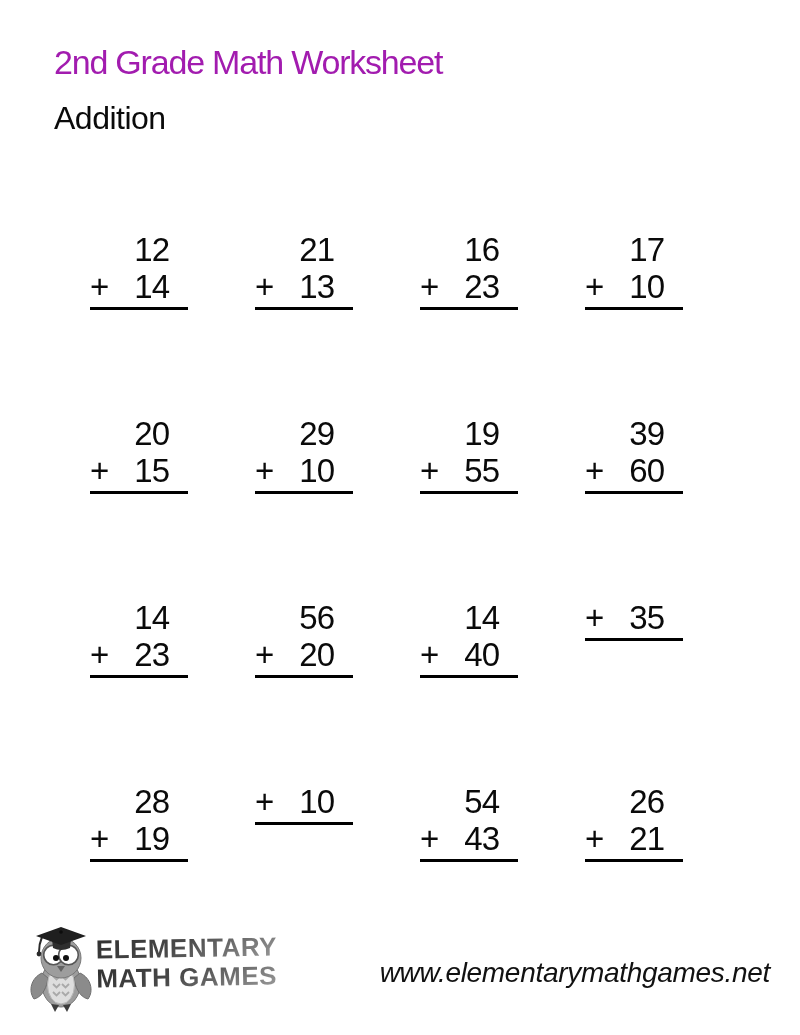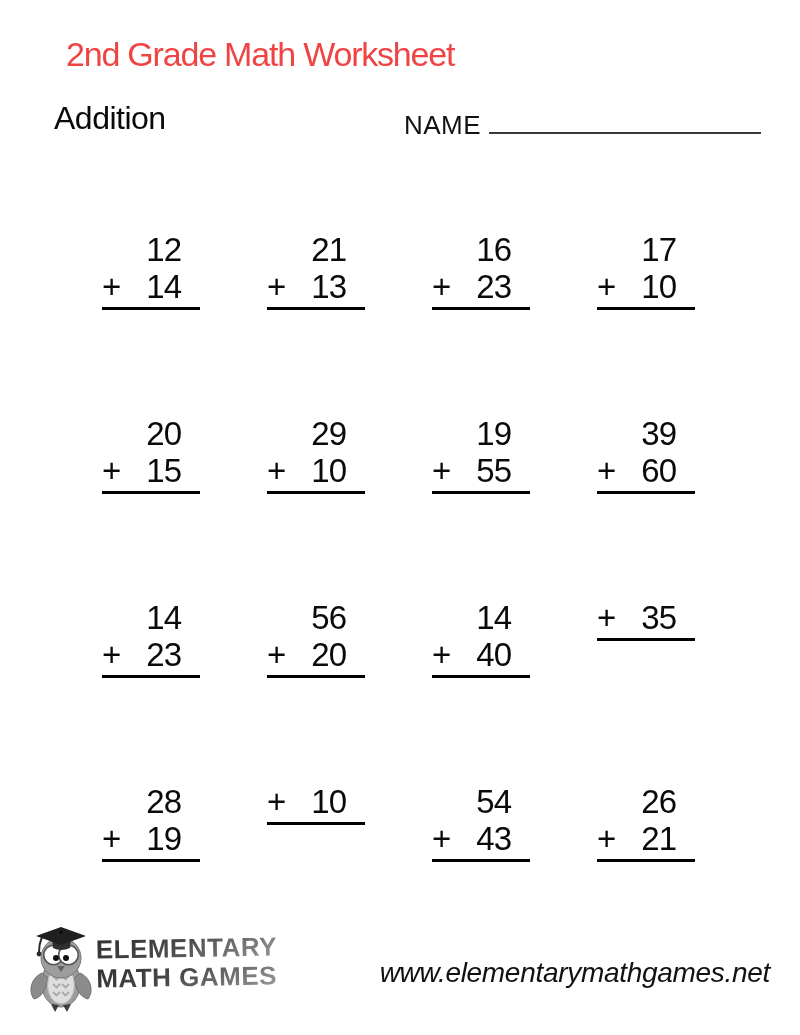--- a/index.html
+++ b/index.html
@@ -10,28 +10,27 @@
     background: #ffffff;
     color: #000000;
     font-family: "Liberation Sans", sans-serif;
     overflow: hidden;
   }
 
   
   .title {
     position: absolute;
     left: 54px;
-    top: 34px;
+    top: 42px;
     font-size: 34px;
     line-height: 40px;
     letter-spacing: -1.2px;
     font-weight: 400;
-    color: #ef4444;
+    color: #a21caf;
     white-space: nowrap;
-    margin-left: 12px;
   }
   .topic {
     position: absolute;
     left: 54px;
     top: 99px;
     font-size: 32px;
     line-height: 38px;
     letter-spacing: -0.5px;
     color: #0a0a0a;
   }
@@ -49,21 +48,21 @@
     width: 272px;
     height: 24px;
     margin-left: 8px;
     border-bottom: 2px solid #3a3a3a;
     vertical-align: baseline;
   }
 
   
   .problems {
     position: absolute;
-    left: 102px;
+    left: 90px;
     top: 231px;
     display: grid;
     grid-template-columns: repeat(4, 98px);
     column-gap: 67px;
     row-gap: 105px;
   }
   .problem {
     width: 98px;
     font-size: 33px;
     line-height: 37px;
@@ -116,21 +115,20 @@
   }
 </style>
 </head>
 <body>
 
 <div class="page">
 
   <div class="title">2nd Grade Math Worksheet</div>
   <div class="topic">Addition</div>
 
-  <div class="name-row"><span>NAME</span><span class="name-line"></span></div>
 
   <div class="problems">
 
     <div class="problem">
       <div class="p-top">12</div>
       <div class="p-bottom">
         <span class="p-plus">+</span>
         <span class="p-num">14</span>
       </div>
       <div class="answer-line"></div>

